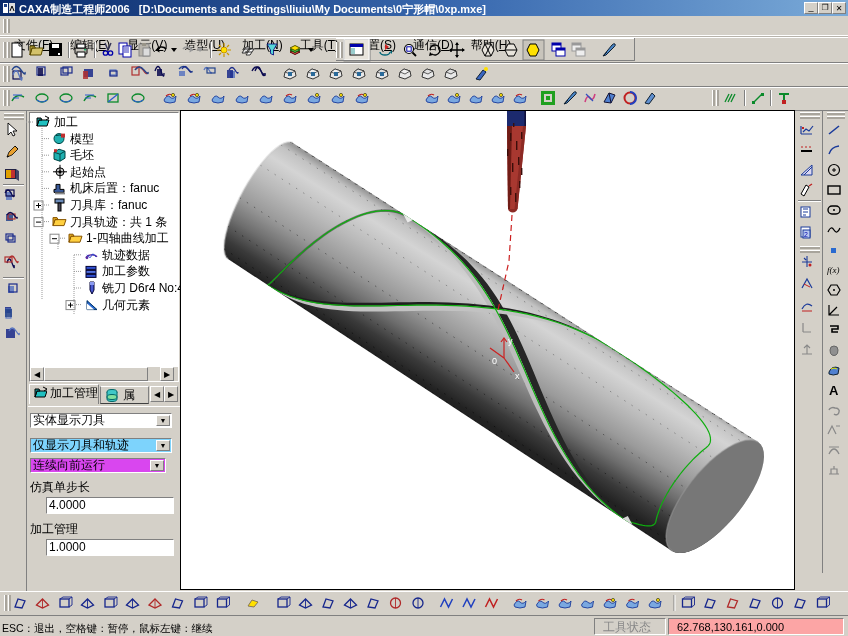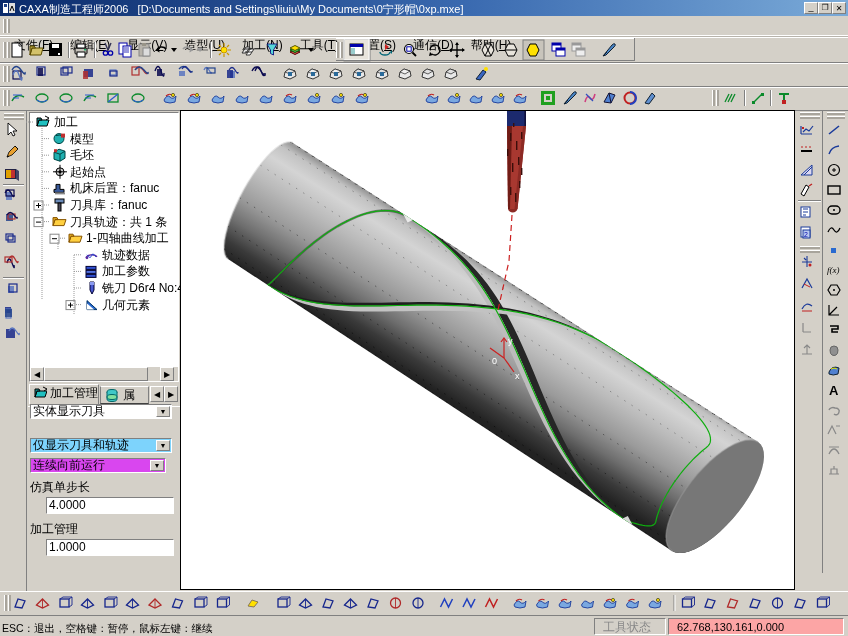--- a/index.html
+++ b/index.html
@@ -8,21 +8,21 @@
 .sunken2{border:1px solid;border-color:#808080 #fff #fff #808080}
 </style></head><body>
 
 <div class="abs" style="left:0;top:0;width:848px;height:16px;background:linear-gradient(to right,#0a2a6a,#3a6ab0 55%,#7aaad8)"></div>
 <div class="abs" style="left:2px;top:1px;width:14px;height:14px"><svg width="14" height="14">
       <rect x="1" y="2" width="5" height="10" fill="#fff"></rect>
       <rect x="2" y="3" width="3" height="3" fill="#248"></rect>
       <rect x="7" y="2" width="6" height="10" fill="#ddd"></rect>
       <path d="M8 10 l2 -5 2 5" stroke="#000" fill="none"></path>
     </svg></div>
-<div class="abs" style="left:19px;top:2px;color:#fff;font-size:11px;font-weight:normal;white-space:nowrap">CAXA制造工程师2006&nbsp;&nbsp;&nbsp;[D:\Documents and Settings\liuiu\My Documents\0宁形帽\0xp.mxe]</div>
+<div class="abs" style="left:19px;top:2px;color:#fff;font-size:11px;font-weight:bold;white-space:nowrap">CAXA制造工程师2006&nbsp;&nbsp;&nbsp;[D:\Documents and Settings\liuiu\My Documents\0宁形帽\0xp.mxe]</div>
 <div class="abs" style="left:804px;top:2px;width:42px;height:12px;display:flex">
 <div class="raised" style="width:14px;height:12px;background:#d4d0c8;font-size:9px;text-align:center;line-height:8px">_</div>
 <div class="raised" style="width:14px;height:12px;background:#d4d0c8;font-size:8px;text-align:center;line-height:10px">❐</div>
 <div class="raised" style="width:14px;height:12px;background:#d4d0c8;font-size:8px;text-align:center;line-height:11px">✕</div>
 </div>
 
 <div class="abs" style="left:0;top:16px;width:848px;height:20px;background:#d4d0c8;border-bottom:1px solid #fff">
 <svg class="abs" style="left:0;top:0" width="10" height="20">
       <rect x="3" y="3" width="1" height="14" fill="#ffffff"></rect>
       <rect x="4" y="3" width="2" height="14" fill="#a8a49c"></rect>
@@ -584,21 +584,21 @@
 <span style="font-size:12px">属</span>
     </div>
 <div class="abs" style="left:121px;top:2px;display:flex">
 <div class="raised" style="width:14px;height:16px;background:#d4d0c8;font-size:8px;text-align:center;line-height:15px">◀</div>
 <div class="raised" style="width:14px;height:16px;background:#d4d0c8;font-size:8px;text-align:center;line-height:15px">▶</div>
 </div>
 </div>
 
 <div class="abs" style="left:28px;top:406px;width:152px;height:185px;background:#d4d0c8;border-top:1px solid #fff">
 </div>
-<div class="abs sunken2" style="left:30px;top:404px;width:142px;height:15px;background:#fff;font-size:12px;line-height:13px;padding-left:2px">实体显示刀具<div class="raised abs" style="right:1px;top:1px;width:14px;height:11px;background:#d4d0c8;font-size:7px;text-align:center;line-height:10px">▼</div></div>
+<div class="abs sunken2" style="left:30px;top:413px;width:142px;height:15px;background:#fff;font-size:12px;line-height:13px;padding-left:2px">实体显示刀具<div class="raised abs" style="right:1px;top:1px;width:14px;height:11px;background:#d4d0c8;font-size:7px;text-align:center;line-height:10px">▼</div></div>
 <div class="abs sunken2" style="left:30px;top:438px;width:142px;height:15px;background:#7dd3fc;font-size:12px;line-height:13px;padding-left:2px">仅显示刀具和轨迹<div class="raised abs" style="right:1px;top:1px;width:14px;height:11px;background:#d4d0c8;font-size:7px;text-align:center;line-height:10px">▼</div></div>
 <div class="abs sunken2" style="left:30px;top:458px;width:136px;height:15px;background:#d946ef;font-size:12px;line-height:13px;padding-left:2px">连续向前运行<div class="raised abs" style="right:1px;top:1px;width:14px;height:11px;background:#d4d0c8;font-size:7px;text-align:center;line-height:10px">▼</div></div>
 <div class="abs" style="left:30px;top:479px;font-size:12px">仿真单步长</div>
 <div class="abs sunken2" style="left:46px;top:497px;width:128px;height:17px;background:#fff;font-size:12px;line-height:15px;padding-left:2px">4.0000</div>
 <div class="abs" style="left:30px;top:521px;font-size:12px">加工管理</div>
 <div class="abs sunken2" style="left:46px;top:539px;width:128px;height:17px;background:#fff;font-size:12px;line-height:15px;padding-left:2px">1.0000</div>
 
 <div class="abs" style="left:180px;top:110px;width:615px;height:480px;background:#fff;border:1px solid #000"></div>
 <svg class="abs" style="left:181px;top:111px" width="613" height="478" viewBox="0 0 613 478">
     <defs>

